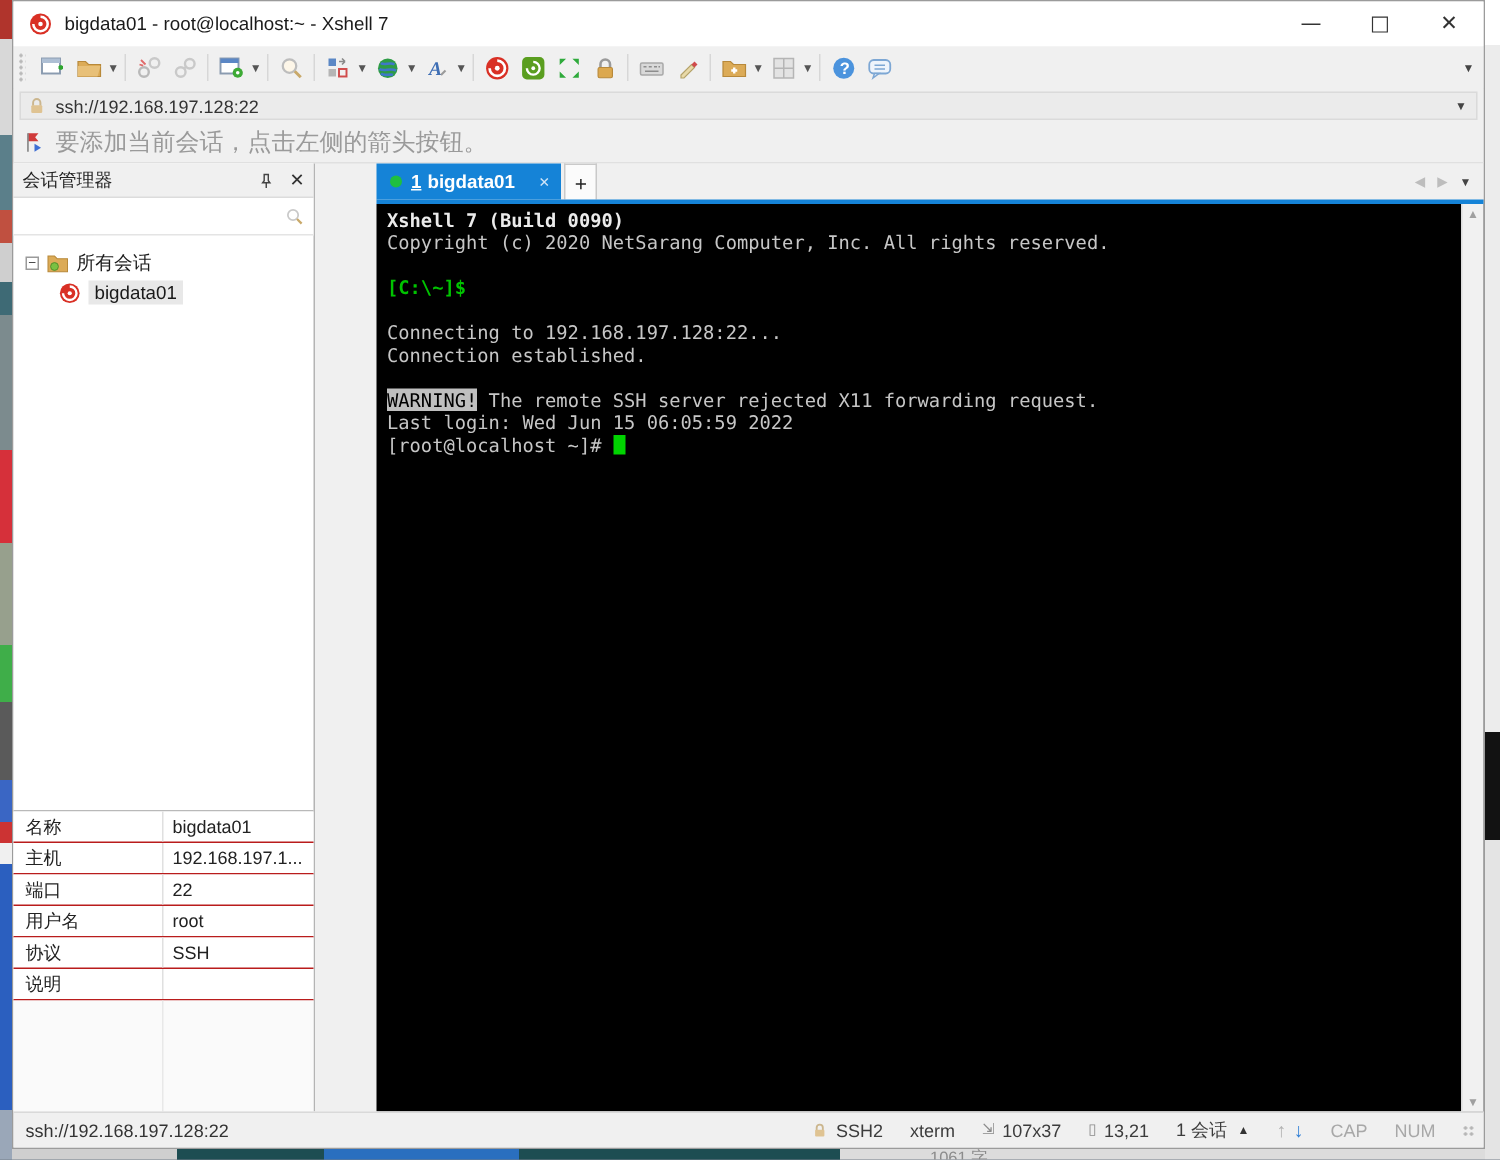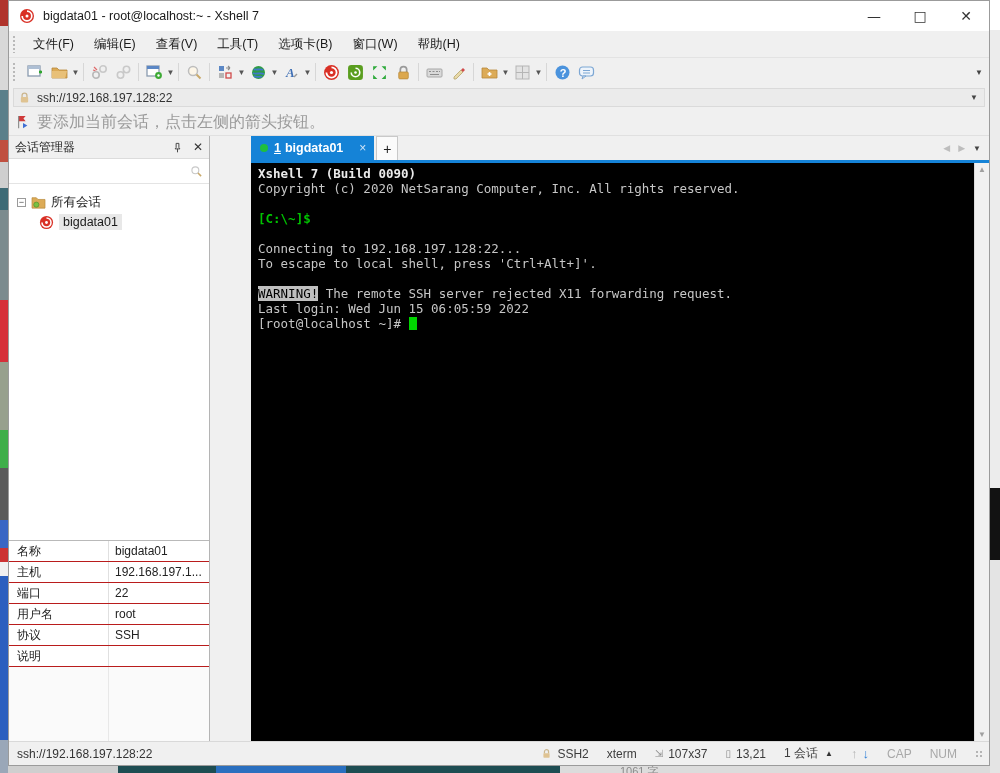--- a/index.html
+++ b/index.html
@@ -148,30 +148,20 @@
       <circle cx="8" cy="8" r="1.5" fill="#fff"></circle>
     </svg>
     <span class="title">bigdata01 - root@localhost:~ - Xshell 7</span>
     <div class="caption-buttons">
       <div class="cbtn">—</div>
       <div class="cbtn">□</div>
       <div class="cbtn">✕</div>
     </div>
   </div>
 
-  <div class="menubar">
-    <div class="grip"></div>
-    <div class="menu-item">文件(F)</div>
-    <div class="menu-item">编辑(E)</div>
-    <div class="menu-item">查看(V)</div>
-    <div class="menu-item">工具(T)</div>
-    <div class="menu-item">选项卡(B)</div>
-    <div class="menu-item">窗口(W)</div>
-    <div class="menu-item">帮助(H)</div>
-  </div>
 
   <div class="toolbar">
     <div class="grip"></div>
 
     <div class="tbtn">
       <svg viewBox="0 0 17 17">
         <rect x="1" y="2" width="12" height="10" fill="#fff" stroke="#8a9bb0" stroke-width="1.3"></rect>
         <rect x="1" y="2" width="12" height="3" fill="#aebfd4"></rect>
         <path d="M12 8h3M13.5 6.5v3" stroke="#2ea52e" stroke-width="2"></path>
       </svg>
@@ -429,21 +419,21 @@
       <div class="tab-underline"></div>
 
       <div class="termwrap">
         <div class="terminal">
           <div class="tline strong">Xshell 7 (Build 0090)</div>
           <div class="tline">Copyright (c) 2020 NetSarang Computer, Inc. All rights reserved.</div>
           <div class="tline"></div>
           <div class="tline green">[C:\~]$</div>
           <div class="tline"></div>
           <div class="tline">Connecting to 192.168.197.128:22...</div>
-          <div class="tline">To escape to local shell, press 'Ctrl+Alt+]'.</div>
+          <div class="tline">Connection established.</div>
           <div class="tline"></div>
           <div class="tline"><span class="warn">WARNING!</span><span> The remote SSH server rejected X11 forwarding request.</span></div>
           <div class="tline">Last login: Wed Jun 15 06:05:59 2022</div>
           <div class="tline"><span>[root@localhost ~]# </span><span class="cursor"></span></div>
         </div>
         <div class="vscroll">
           <span class="sarrow">▲</span>
           <span class="sarrow">▼</span>
         </div>
       </div>

